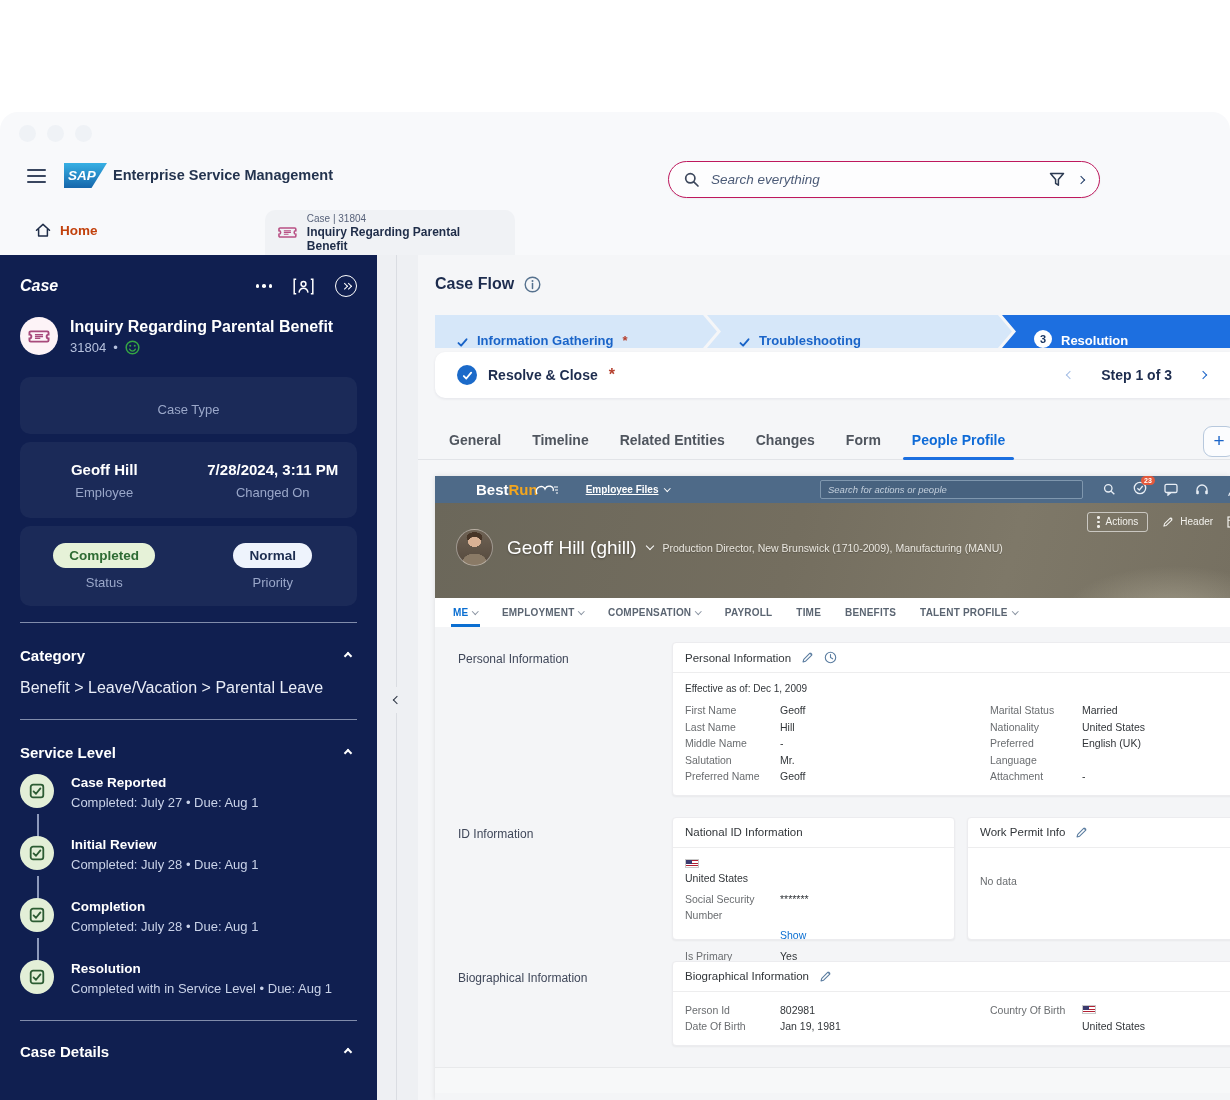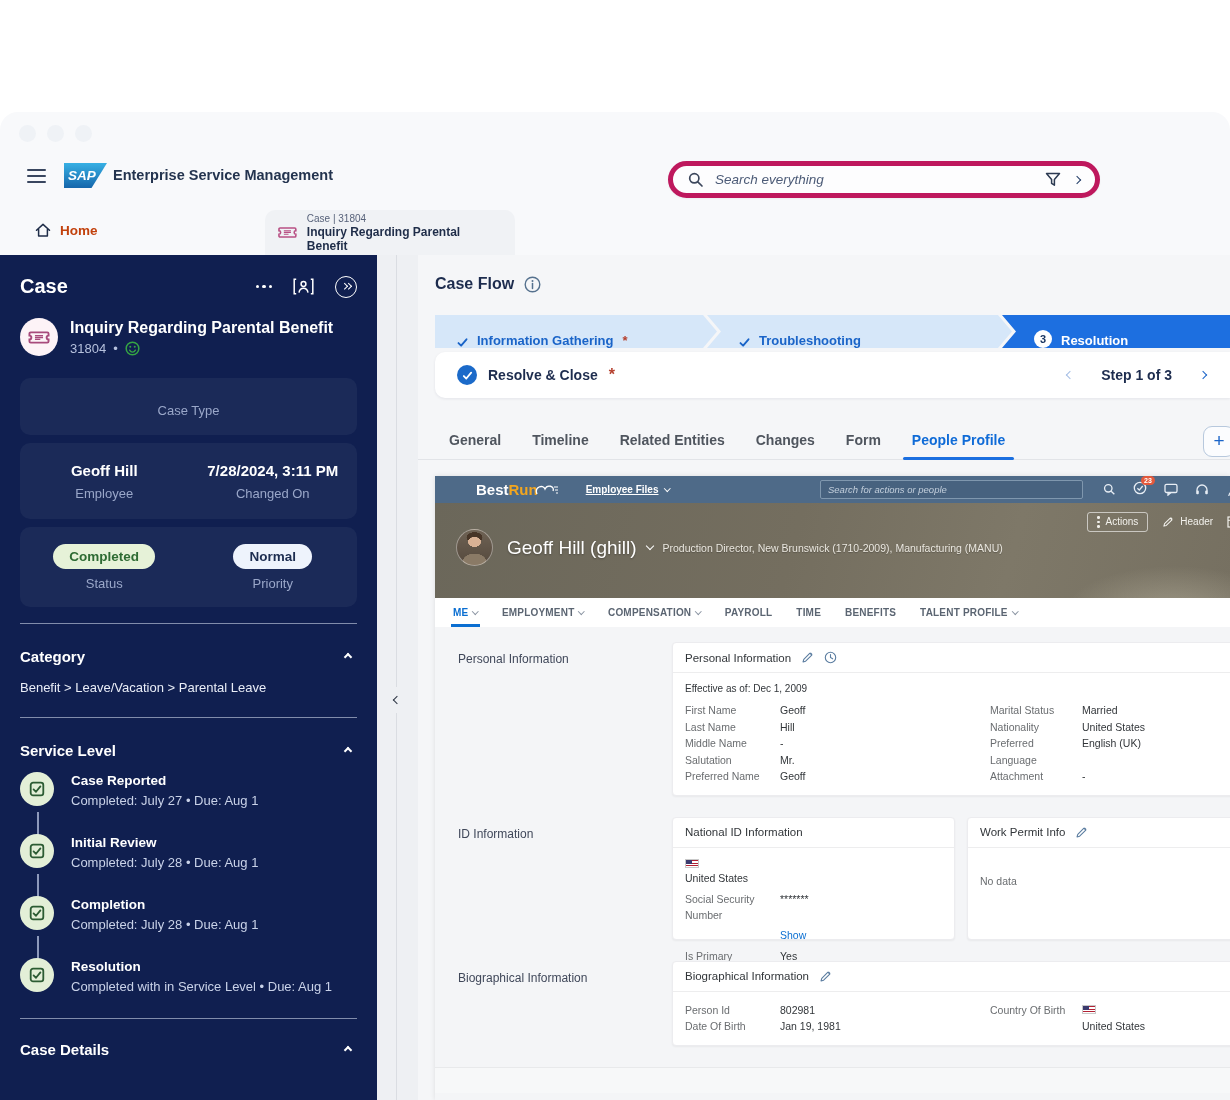--- a/index.html
+++ b/index.html
@@ -10,38 +10,38 @@
   .window { position:absolute; top:112px; left:0; right:0; bottom:0; background:#f8f9fb; border-radius:18px 18px 0 0; }
   .dots { position:absolute; top:13px; left:19px; display:flex; gap:11px; }
   .dot { width:17px; height:17px; border-radius:50%; background:#eff2f6; }
 
   
   .app-header { position:absolute; top:46px; left:0; right:16px; height:46px; }
   .burger { position:absolute; left:27px; top:11px; width:19px; height:14px; display:flex; flex-direction:column; justify-content:space-between; cursor:pointer; }
   .burger span { height:2.4px; background:#39465f; border-radius:1px; }
   .sap-logo { position:absolute; left:64px; top:5px; width:43px; height:25px; background:linear-gradient(180deg,#37b0e4,#1566ab); clip-path:polygon(0 0,100% 0,64% 100%,0 100%); color:#fff; font-weight:bold; font-style:italic; font-size:13.5px; line-height:25px; padding-left:4px; }
   .product { position:absolute; left:113px; top:9px; font-size:14.5px; font-weight:bold; color:#24344f; }
-  .search-pill { position:absolute; left:668px; top:3px; width:432px; height:37px; border-radius:19px; background:#fdfdfe; border:5px solid #be185d; box-shadow:0 1px 2px rgba(20,30,60,.05); display:flex; align-items:center; gap:11px; padding:0 15px; }
+  .search-pill { position:absolute; left:668px; top:3px; width:432px; height:37px; border-radius:19px; background:#fdfdfe; border:1px solid #be185d; box-shadow:0 1px 2px rgba(20,30,60,.05); display:flex; align-items:center; gap:11px; padding:0 15px; }
   .search-pill input { border:none; outline:none; background:transparent; flex:1; font-style:italic; font-size:13.5px; color:#44506a; font-family:"Liberation Sans",sans-serif; }
   .search-pill input::placeholder { color:#4c5b77; opacity:1; }
 
   
   .tab-row { position:absolute; top:98px; left:0; right:0; height:45px; }
   .home { position:absolute; left:35px; top:13px; display:flex; gap:9px; align-items:center; font-size:13.5px; font-weight:bold; color:#c2410c; cursor:pointer; }
   .case-tab { position:absolute; left:265px; top:0; width:250px; height:45px; background:#f0f2f5; border-radius:10px 10px 0 0; display:flex; align-items:center; gap:10px; padding:0 13px; cursor:pointer; }
   .case-tab .l1 { font-size:10px; color:#57627a; }
   .case-tab .l2 { font-size:12px; font-weight:bold; color:#1f2d49; margin-top:1px; }
 
   
   .content { position:absolute; top:143px; left:0; right:0; bottom:0; display:flex; }
 
   
   .sidebar { width:377px; flex:none; background:#101f50; color:#fff; padding:20px 20px 0; position:relative; overflow:hidden; }
   .side-head { display:flex; align-items:center; }
-  .side-title { font-size:20px; font-weight:bold; }
+  .side-title { font-size:16px; font-weight:bold;font-style:italic; }
   .side-icons { margin-left:auto; display:flex; align-items:center; gap:21px; }
   .ellipsis { display:flex; gap:3px; cursor:pointer; }
   .ellipsis i { width:3.5px; height:3.5px; border-radius:50%; background:#fff; }
   .circ { width:22px; height:22px; border:1.6px solid #fff; border-radius:50%; display:flex; align-items:center; justify-content:center; gap:0; cursor:pointer; }
   .case-id { margin-top:20px; display:flex; gap:12px; }
   .avatar-case { width:38px; height:38px; border-radius:50%; background:#fdf3f7; flex:none; display:flex; align-items:center; justify-content:center; }
   .ci-title { font-size:16px; font-weight:bold; line-height:19px; }
   .ci-sub { margin-top:4px; display:flex; align-items:center; gap:7px; font-size:13px; color:#b6c1dd; }
   .scard { background:#1b2a58; border-radius:10px; margin-top:8px; }
   .scard.first { margin-top:22px; }
@@ -52,21 +52,21 @@
   .c2 > div { flex:1; }
   .c3 { padding:17px 0 16px; display:flex; }
   .c3 > div { flex:1; text-align:center; }
   .pill { display:inline-block; padding:5px 16px; border-radius:14px; font-size:13.5px; font-weight:bold; }
   .pill.green { background:#e6f2d8; color:#2e6b33; }
   .pill.blue { background:#eef3fc; color:#1d2d50; }
   .sdivider { height:1px; background:rgba(222,230,245,.55); margin-top:16px; }
   .shead { display:flex; align-items:center; margin-top:24px; cursor:pointer; }
   .shead .t { font-size:15px; font-weight:bold; }
   .shead .chev { margin-left:auto; margin-right:6px; color:#fff; }
-  .crumb { margin-top:15px; font-size:13px; color:#e9edf7; }
+  .crumb { margin-top:15px; font-size:16px; color:#e9edf7; }
   .sl-list { margin-top:13px; }
   .sl-item { display:flex; gap:17px; position:relative; margin-bottom:26px; }
   .sl-item:not(.last)::after { content:""; position:absolute; left:17px; top:40px; height:24px; width:1.5px; background:#8d99bb; }
   .sl-ico { width:34px; height:34px; border-radius:50%; background:#e3efd7; flex:none; display:flex; align-items:center; justify-content:center; color:#2c5c33; }
   .sl-title { font-size:13.5px; font-weight:bold; padding-top:1px; }
   .sl-detail { font-size:13px; color:#c9d2e8; margin-top:5px; }
 
   
   .gutter { width:41px; flex:none; background:#eef0f3; position:relative; }
   .gutter-line { position:absolute; left:19px; top:0; bottom:0; width:1px; background:#dadde2; }

